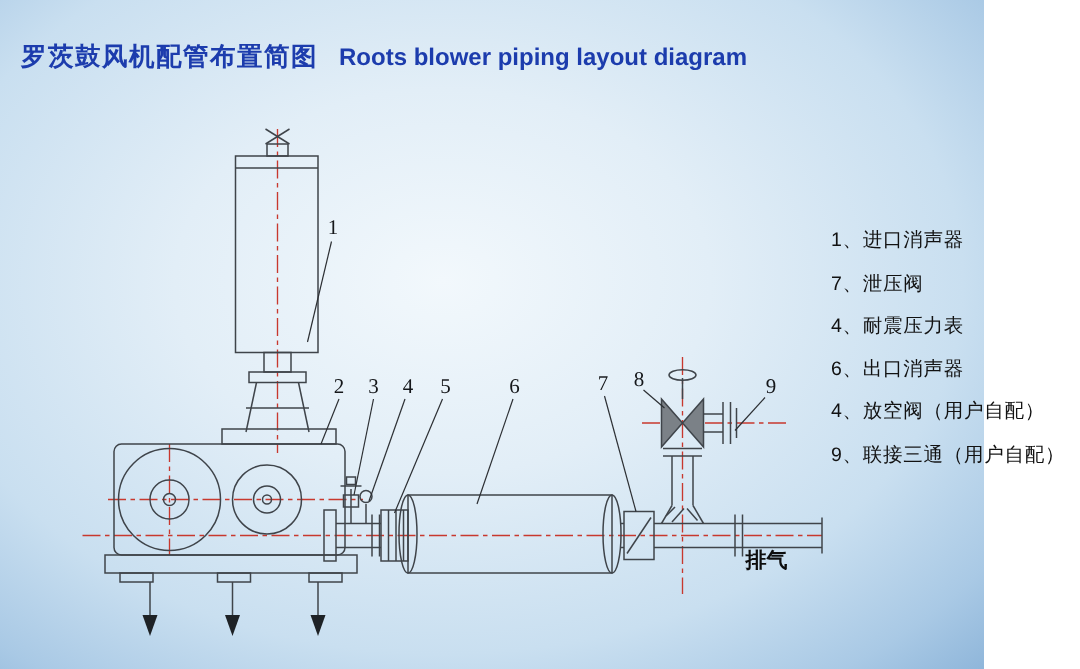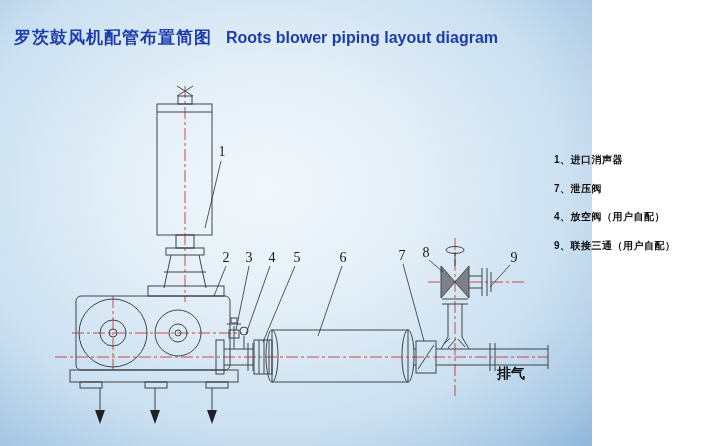--- a/index.html
+++ b/index.html
@@ -1,26 +1,26 @@
 <!DOCTYPE html>
 <html><head>
 <meta charset="utf-8">
 <style>
   * { margin:0; padding:0; box-sizing:border-box; }
   html,body { width:720px; height:446px; overflow:hidden; font-family:"Liberation Sans",sans-serif; }
   .page {
-    position:relative; width:592px; height:446px;
+    position:relative; width:656px; height:446px;
     background: radial-gradient(ellipse at 45% 42%, #f2f8fc 0%, #e2eef7 35%, #c9dff0 68%, #a9c9e5 88%, #8fb6da 100%);
   }
   .title { position:absolute; left:14px; top:26px; white-space:nowrap; }
   .t-zh { font-size:17px; font-weight:bold; color:#1c3cad; letter-spacing:1px; }
   .t-en { font-size:16px; font-weight:bold; color:#1c3cad; margin-left:14px; }
   .legend { position:absolute; left:554px; top:146px; width:164px; }
   .legend-item {
-    font-size:10px; font-weight:bold; color:#121212;
+    font-size:13px; font-weight:normal; color:#121212;
     line-height:28.6px; white-space:nowrap; letter-spacing:0.5px;
   }
   svg.diagram { position:absolute; left:0; top:0; }
   .draw  { stroke:#3f444a; stroke-width:1; fill:none; }
   .cline { stroke:#c8382e; stroke-width:0.9; fill:none; stroke-dasharray:12 3 3 3; }
   .leader{ stroke:#2c2f33; stroke-width:0.8; fill:none; }
   .co    { font-family:"Liberation Serif",serif; font-size:14px; fill:#15171a; }
   .exh   { font-family:"Liberation Sans",sans-serif; font-size:14px; font-weight:bold; fill:#0d0d0d; }
   .solid { fill:#1e2226; stroke:none; }
   .vbody { fill:#7b8187; stroke:#3f444a; stroke-width:1; }
@@ -169,17 +169,19 @@
       <text class="co" x="426" y="257" text-anchor="middle">8</text>
       <text class="co" x="514" y="262" text-anchor="middle">9</text>
     </g>
 
     <text class="exh" x="497" y="378">排气</text>
   </svg>
 
   <div class="legend">
     <div class="legend-item">1、进口消声器</div>
     <div class="legend-item">7、泄压阀</div>
+    <div class="legend-item">4、耐震压力表</div>
+    <div class="legend-item">6、出口消声器</div>
     <div class="legend-item">4、放空阀（用户自配）</div>
     <div class="legend-item">9、联接三通（用户自配）</div>
   </div>
 
 </div>
 
 </body></html>

